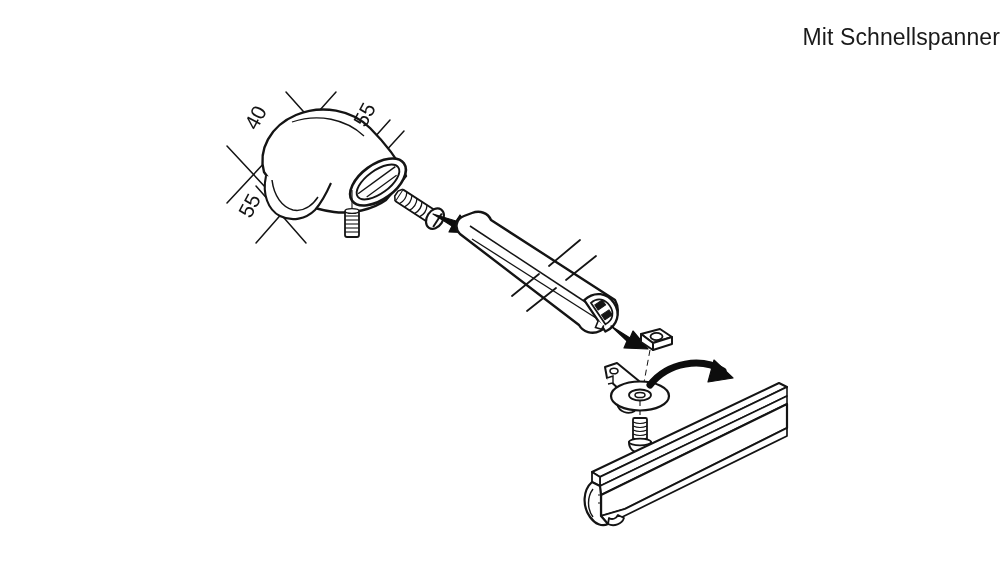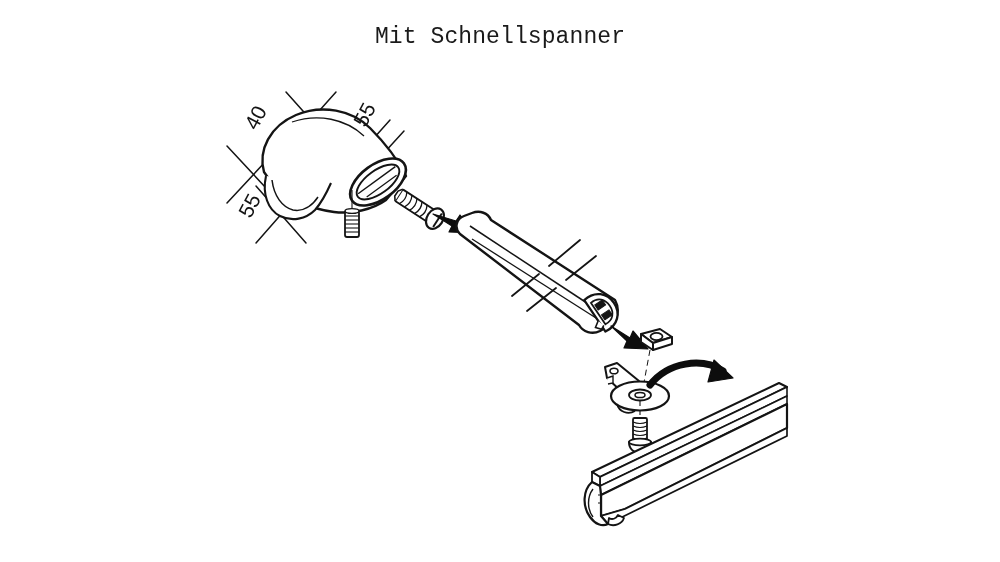--- a/index.html
+++ b/index.html
@@ -13,22 +13,22 @@
     height: 562px;
     background: #ffffff;
     overflow: hidden;
     font-family: "Liberation Sans", sans-serif;
   }
   #diagram-title {
     position: absolute;
     left: 0;
     top: 24px;
     width: 1000px;
-    text-align: center;
-    font-family: Liberation Mono, monospace;
+    text-align: right;
+    font-family: Liberation Sans, sans-serif;
     font-size: 23px;
     font-weight: 400;
     color: #1a1a1a;
     letter-spacing: 0.1px;
   }
   #figure-svg {
     position: absolute;
     left: 0;
     top: 0;
     width: 1000px;

